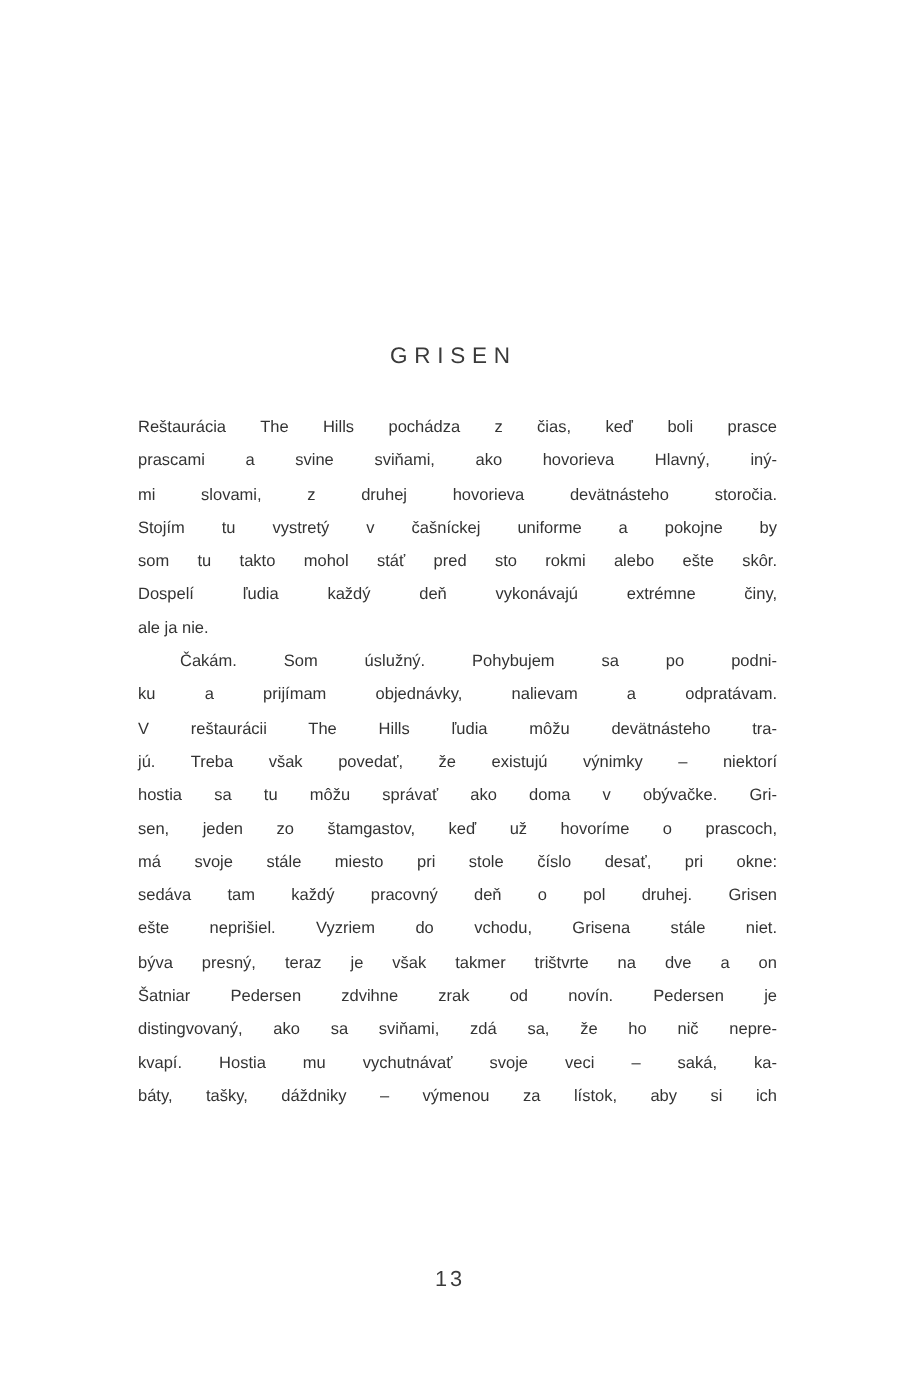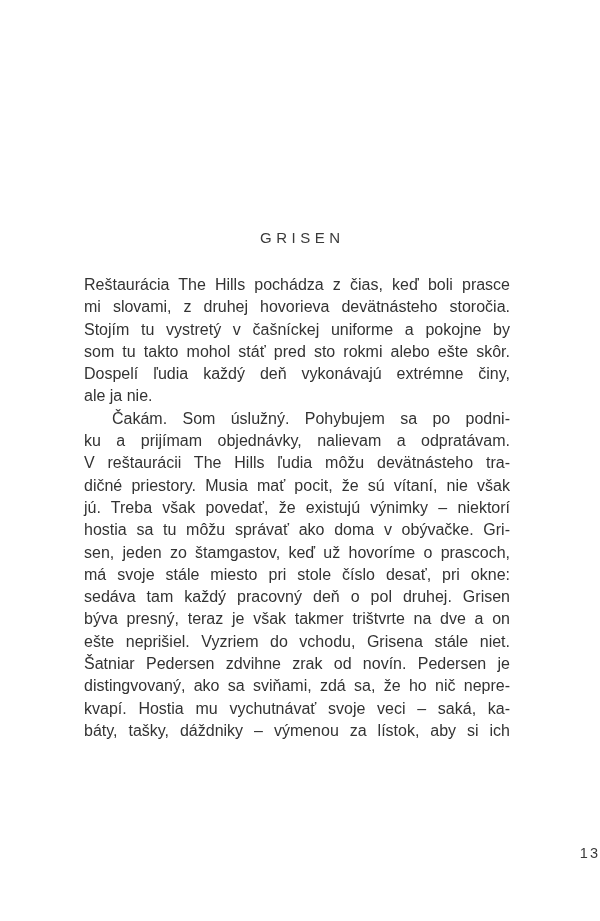--- a/index.html
+++ b/index.html
@@ -25,23 +25,23 @@
     text-align: center;
     font-size: 15px;
     font-weight: 400;
     letter-spacing: 4.5px;
     text-indent: 4.5px;
     color: var(--title);
   }
   .text-block {
     position: absolute;
     top: 274px;
-    left: 84px;
+    left: 92px;
     width: 426px;
-    font-size: 16px;
+    font-size: 11px;
     color: var(--text);
   }
   .text-block .line {
     width: 100%;
     line-height: 22.3px;
     height: 22.3px;
     white-space: nowrap;
     text-align: justify;
     text-align-last: justify;
   }
@@ -49,50 +49,50 @@
     text-align-last: left;
   }
   .text-block .line.indent {
     text-indent: 28px;
   }
   .folio {
     position: absolute;
     top: 845px;
     left: 0;
     width: 100%;
-    text-align: right;
+    text-align: center;
     font-size: 14.5px;
     letter-spacing: 2px;
     color: var(--title);
   }
 </style>
 </head>
 <body>
 
 <div class="book-page">
   <h1 class="chapter-title">GRISEN</h1>
 
   <div class="text-block" id="text-block">
       <div class="line">Reštaurácia The Hills pochádza z čias, keď boli prasce</div>
+      <div class="line">prascami a svine sviňami, ako hovorieva Hlavný, iný-</div>
       <div class="line">mi slovami, z druhej hovorieva devätnásteho storočia.</div>
       <div class="line">Stojím tu vystretý v čašníckej uniforme a pokojne by</div>
       <div class="line">som tu takto mohol stáť pred sto rokmi alebo ešte skôr.</div>
       <div class="line">Dospelí ľudia každý deň vykonávajú extrémne činy,</div>
       <div class="line no-justify">ale ja nie.</div>
       <div class="line indent">Čakám. Som úslužný. Pohybujem sa po podni-</div>
       <div class="line">ku a prijímam objednávky, nalievam a odpratávam.</div>
       <div class="line">V reštaurácii The Hills ľudia môžu devätnásteho tra-</div>
-      <div class="line">dičné priestory. Musia mať pocit, že sú vítaní, nie však</div>
       <div class="line">jú. Treba však povedať, že existujú výnimky – niektorí</div>
       <div class="line">hostia sa tu môžu správať ako doma v obývačke. Gri-</div>
       <div class="line">sen, jeden zo štamgastov, keď už hovoríme o prascoch,</div>
       <div class="line">má svoje stále miesto pri stole číslo desať, pri okne:</div>
       <div class="line">sedáva tam každý pracovný deň o pol druhej. Grisen</div>
+      <div class="line">ešte neprišiel. Vyzriem do vchodu, Grisena stále niet.</div>
       <div class="line">býva presný, teraz je však takmer trištvrte na dve a on</div>
-      <div class="line">ešte neprišiel. Vyzriem do vchodu, Grisena stále niet.</div>
       <div class="line">Šatniar Pedersen zdvihne zrak od novín. Pedersen je</div>
       <div class="line">distingvovaný, ako sa sviňami, zdá sa, že ho nič nepre-</div>
       <div class="line">kvapí. Hostia mu vychutnávať svoje veci – saká, ka-</div>
       <div class="line">báty, tašky, dáždniky – výmenou za lístok, aby si ich</div>
     </div>
 
   <div class="folio">13</div>
 </div>
 
 </body></html>

